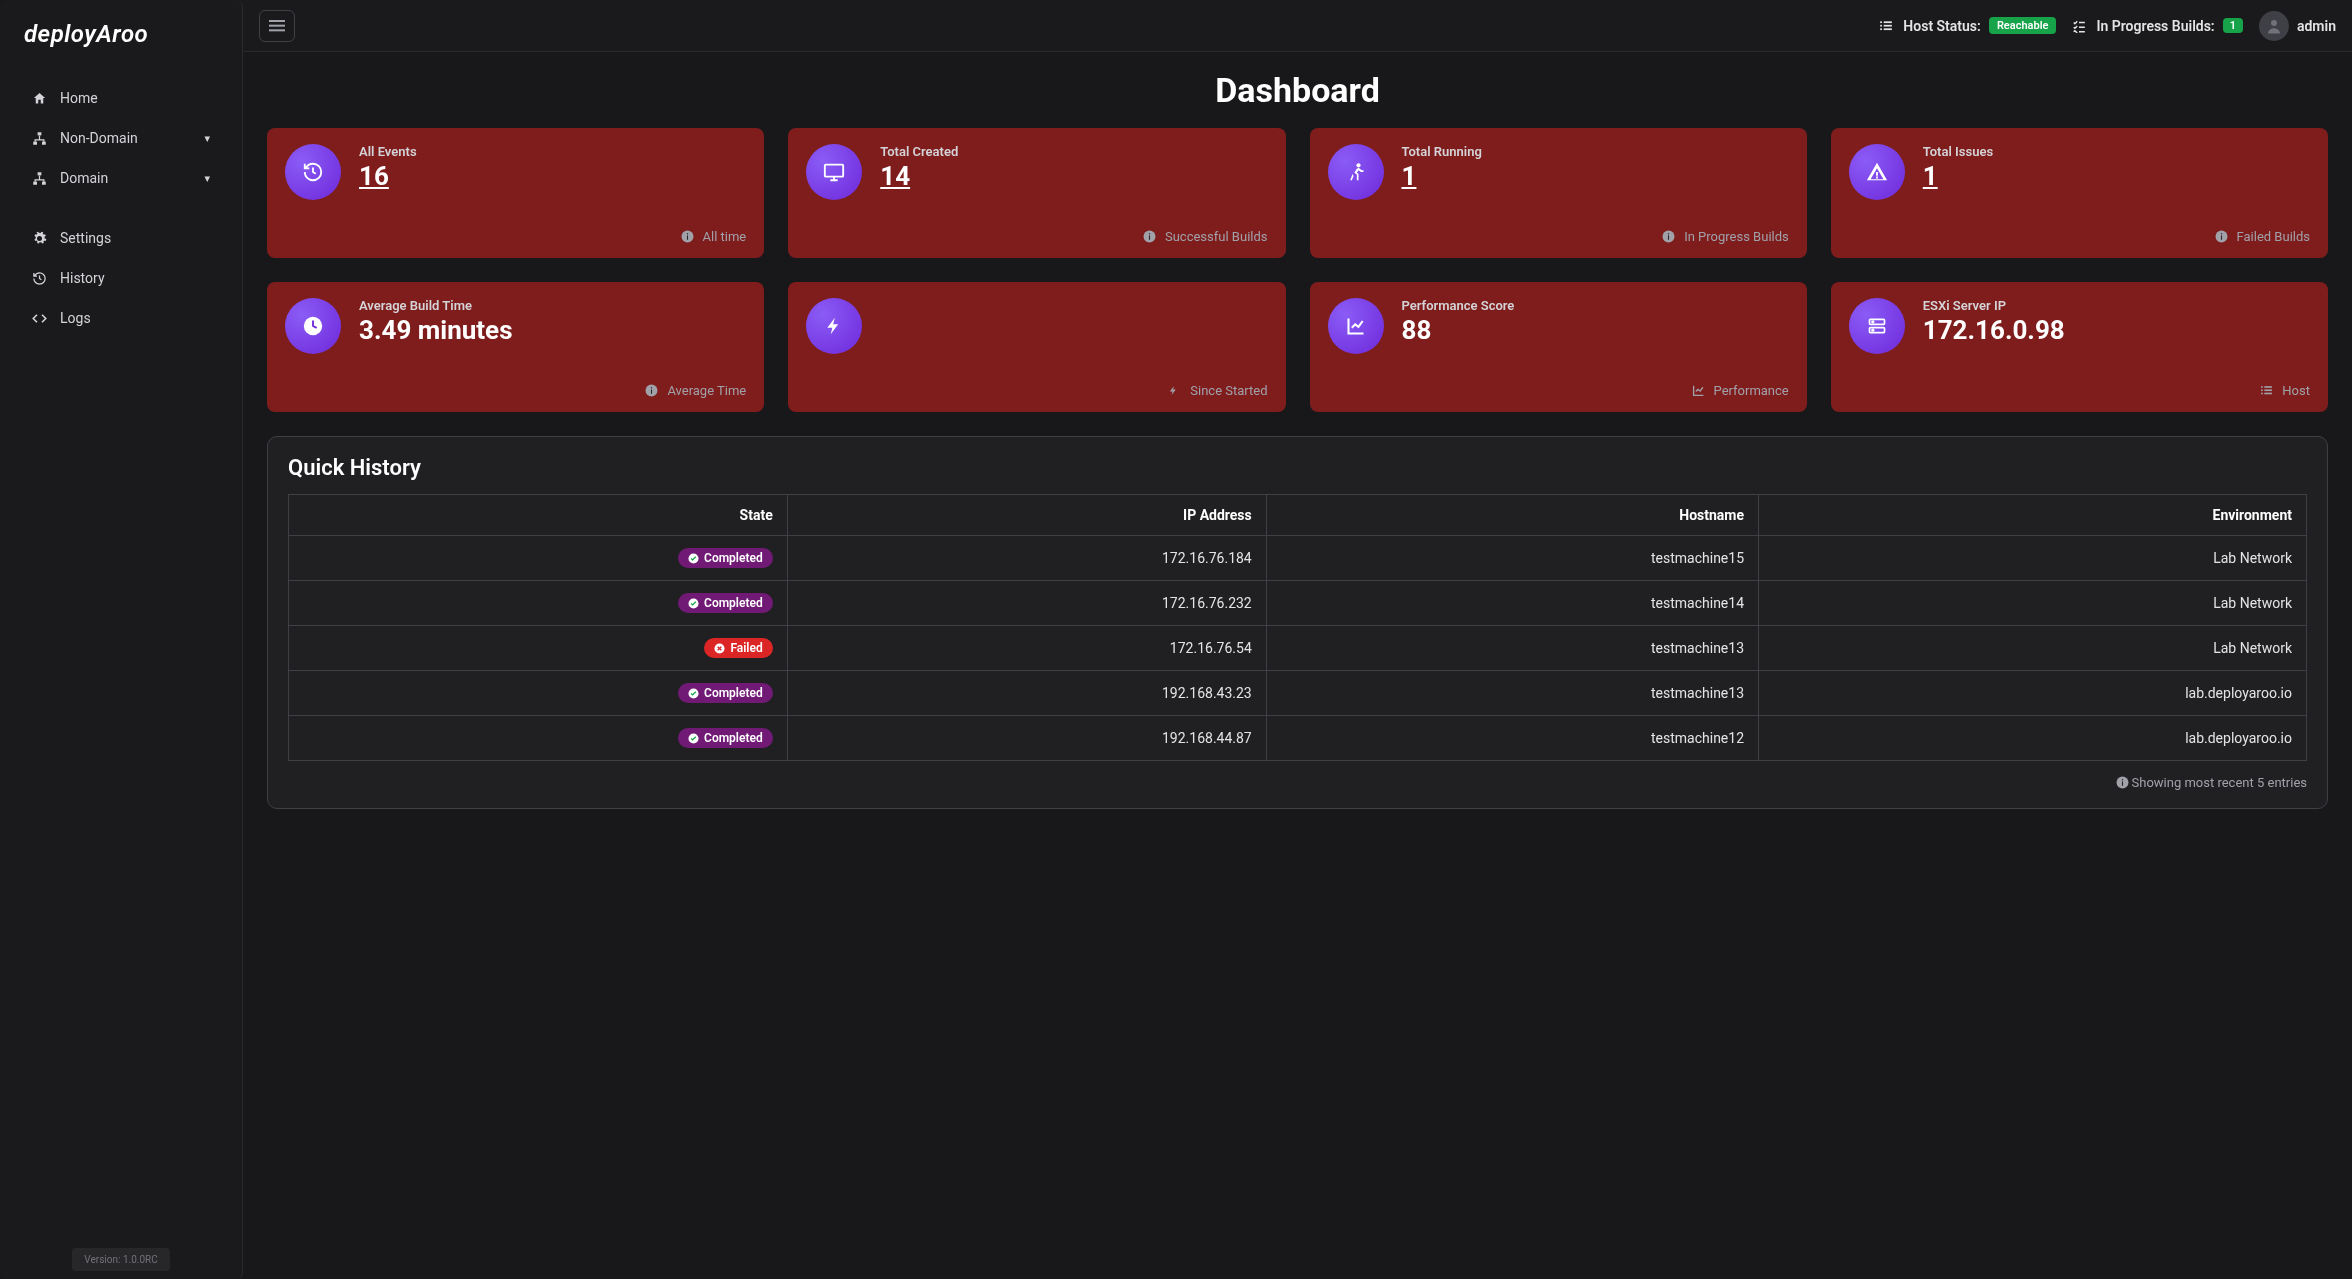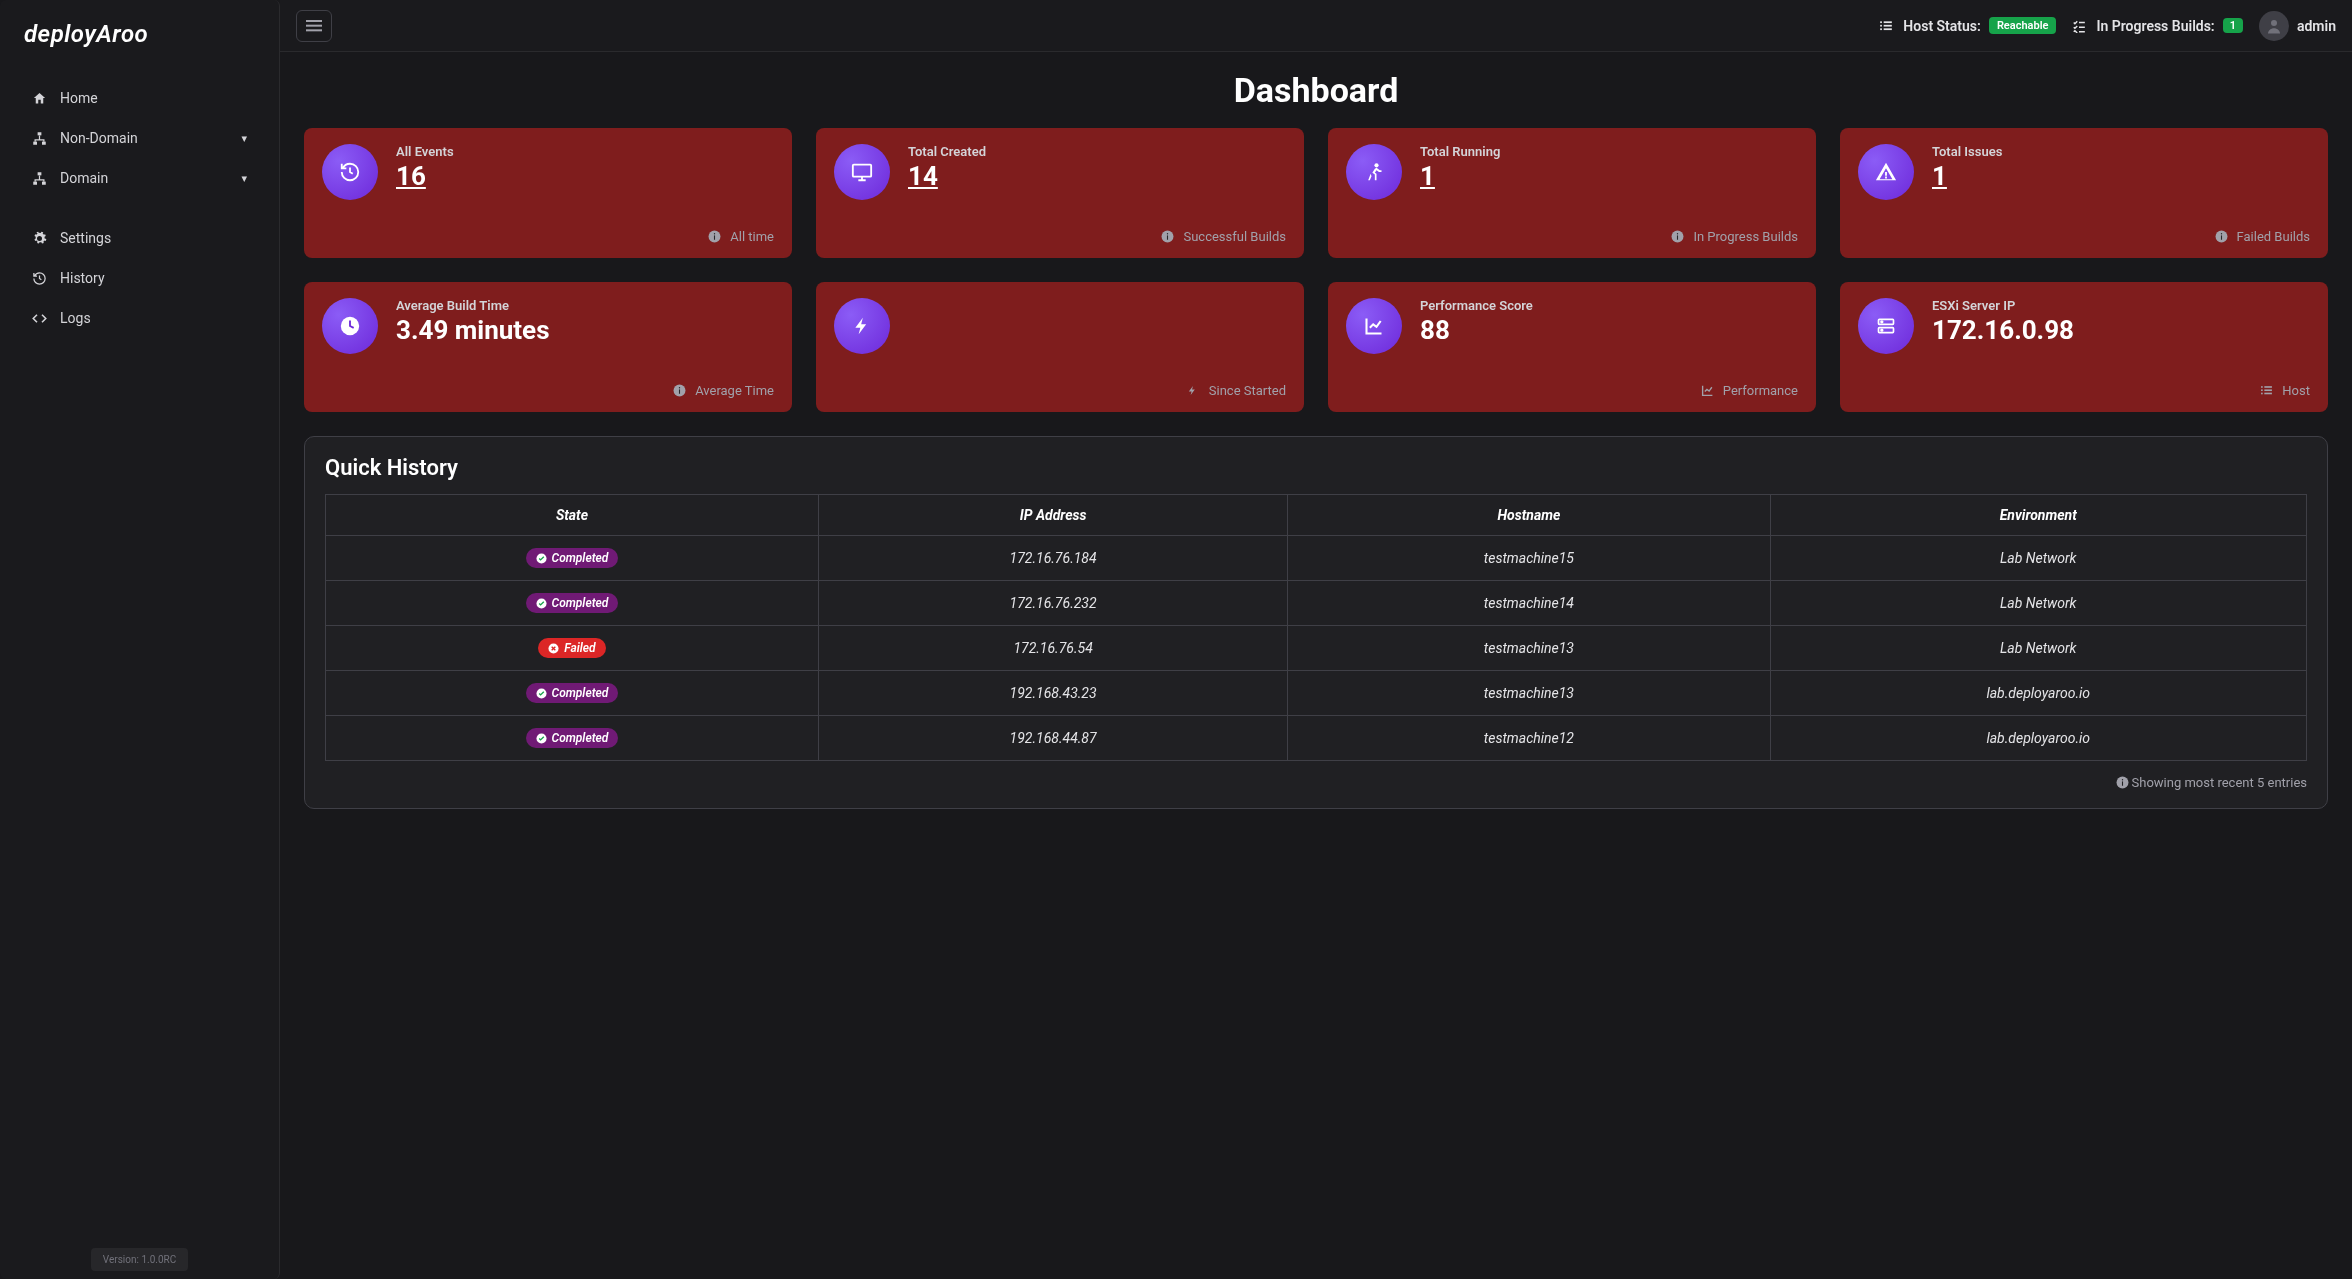--- a/index.html
+++ b/index.html
@@ -6,21 +6,21 @@
 body {
   background: #18181b;
   color: #fff;
   font-family: -apple-system, BlinkMacSystemFont, "Segoe UI", Roboto, sans-serif;
   font-size: 14px;
   height: 100vh;
   overflow: hidden;
 }
 .app { display: flex; height: 100vh; }
 .sidebar {
-  width: 280px;
+  width: 243px;
   background: #1a1a1d;
   border-right: 1px solid #2a2a2d;
   display: flex;
   flex-direction: column;
   border-radius: 6px;
 }
 .logo {
   padding: 20px 24px;
   font-size: 24px;
   font-weight: 600;
@@ -107,25 +107,24 @@
 }
 .panel {
   background: #202023;
   border: 1px solid #3f3f46;
   border-radius: 10px;
   padding: 18px 20px;
 }
 .panel-title { font-size: 22px; font-weight: 600; margin-bottom: 14px; }
 table { width: 100%; border-collapse: collapse; }
 th, td {
-  text-align: center;
+  text-align: right;
   padding: 12px 14px;
   border: 1px solid #3f3f46;
   font-size: 14px;
-  font-style: italic;
 }
 th { font-weight: 700; background: #202023; }
 td { color: #e4e4e7; }
 .pill {
   display: inline-flex; align-items: center; gap: 5px;
   padding: 3px 10px; border-radius: 12px; font-size: 12px; font-weight: 600;
 }
 .pill.completed { background: #701a75; color: #fff; }
 .pill.failed { background: #dc2626; color: #fff; }
 .table-foot {

